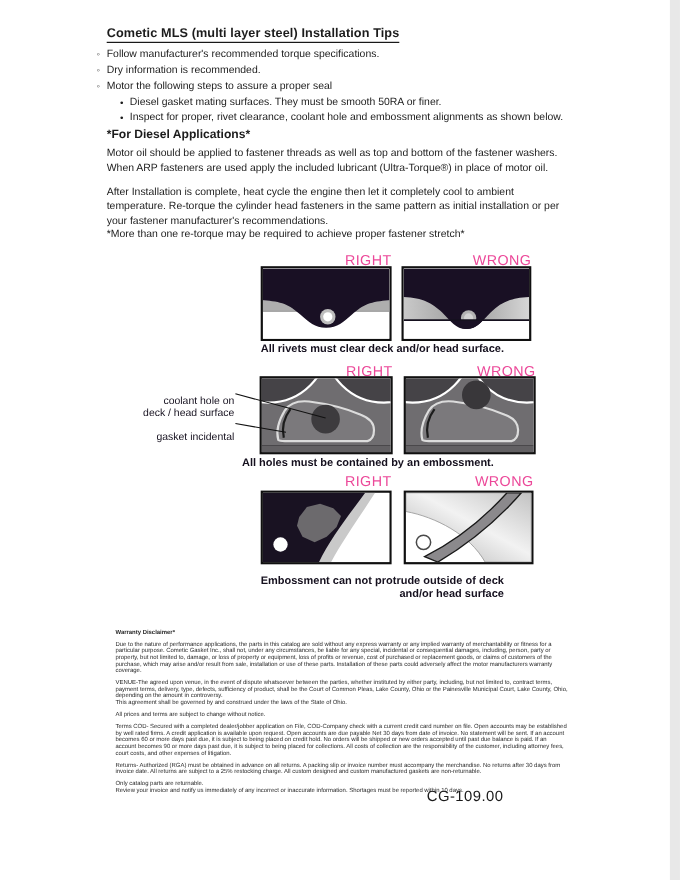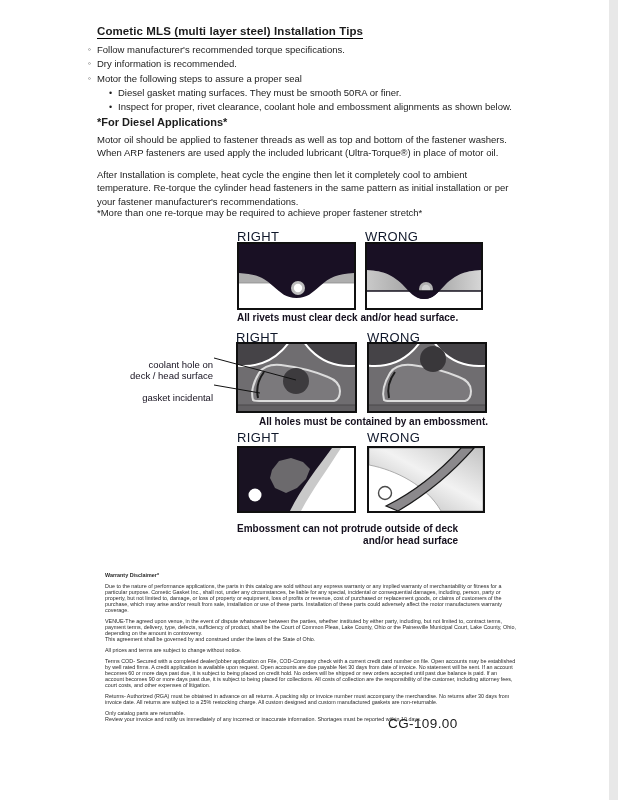--- a/index.html
+++ b/index.html
@@ -9,21 +9,21 @@
   .title{left:97px;top:25px;font-size:11.5px;font-weight:bold;border-bottom:1.6px solid #000;
          padding-bottom:1px;letter-spacing:.1px;}
   .bullets{left:88px;top:43px;font-size:9.5px;line-height:14.3px;width:432px;}
   .b-row{display:flex;}
   .b-marker{width:9px;flex:0 0 9px;font-size:8px;line-height:14.3px;}
   .sub{margin-left:21px;}
   .sub .b-marker{font-size:9px;}
   .diesel-h{left:97px;top:116px;font-size:11px;font-weight:bold;}
   .para{left:97px;width:424px;font-size:9.5px;line-height:13.4px;}
   .p1{top:133px;} .p2{top:168px;} .p3{top:206px;}
-  .fig-label{font-size:13px;letter-spacing:.4px;text-align:left;color:#0f172a;}
+  .fig-label{font-size:13px;letter-spacing:.4px;text-align:right;color:#ec4899;}
   .dbox{border:2px solid #101010;box-sizing:border-box;background:#fff;}
   .dbox svg{display:block;width:100%;height:100%;}
   .caption{font-size:10px;font-weight:bold;color:#15101e;}
   .pre{white-space:pre-line;}
   .ann{font-size:9.5px;line-height:11px;text-align:right;color:#15101e;margin-top:15px;}
   .legal{left:105px;top:572px;width:412px;font-size:5.4px;line-height:6px;color:#2a2a2a;}
   .legal h4{margin:0 0 5px 0;font-size:5.4px;}
   .legal p{margin:0 0 5px 0;white-space:pre-line;}
   .code{left:388px;top:716px;font-size:13.5px;letter-spacing:.4px;color:#1a1a1a;}
 </style>
@@ -128,21 +128,21 @@
       <rect x="0" y="61" width="116" height="6" fill="#626063"></rect>
       <line x1="0" y1="61" x2="116" y2="61" stroke="#4a484b" stroke-width="1"></line>
     </svg>
   </div>
 
   <svg class="abs" style="left:110px;top:330px;width:260px;height:90px;pointer-events:none;" viewBox="0 0 260 90">
     <line x1="104" y1="28" x2="186" y2="50" stroke="#111" stroke-width="1"></line>
     <line x1="104" y1="55" x2="150" y2="63" stroke="#111" stroke-width="1"></line>
   </svg>
 
-  <div class="abs caption" style="left:236px;top:416px;width:252px;text-align:right;">All holes must be contained by an embossment.</div>
+  <div class="abs caption" style="left:220px;top:416px;width:252px;text-align:left;">All holes must be contained by an embossment.</div>
 
   <div class="abs fig-label" style="left:237px;top:430px;width:119px;">RIGHT</div>
   <div class="abs fig-label" style="left:367px;top:430px;width:118px;">WRONG</div>
 
   <div class="abs dbox" style="left:237px;top:446px;width:119px;height:67px;">
     <svg viewBox="0 0 115 63" preserveAspectRatio="none">
       <rect x="0" y="0" width="115" height="63" fill="#ffffff"></rect>
       <path d="M92,0 C78,20 60,42 48,63 L62,63 C72,44 88,22 102,0 Z" fill="#c9c9c9"></path>
       <path d="M0,0 L93,0 C79,19 61,42 51,63 L0,63 Z" fill="#191222"></path>
       <path d="M33,22 L40,13 L52,10 L64,14 L71,21 L67,31 L58,40 L47,45 L36,40 L31,30 Z" fill="#6c6a6d"></path>

